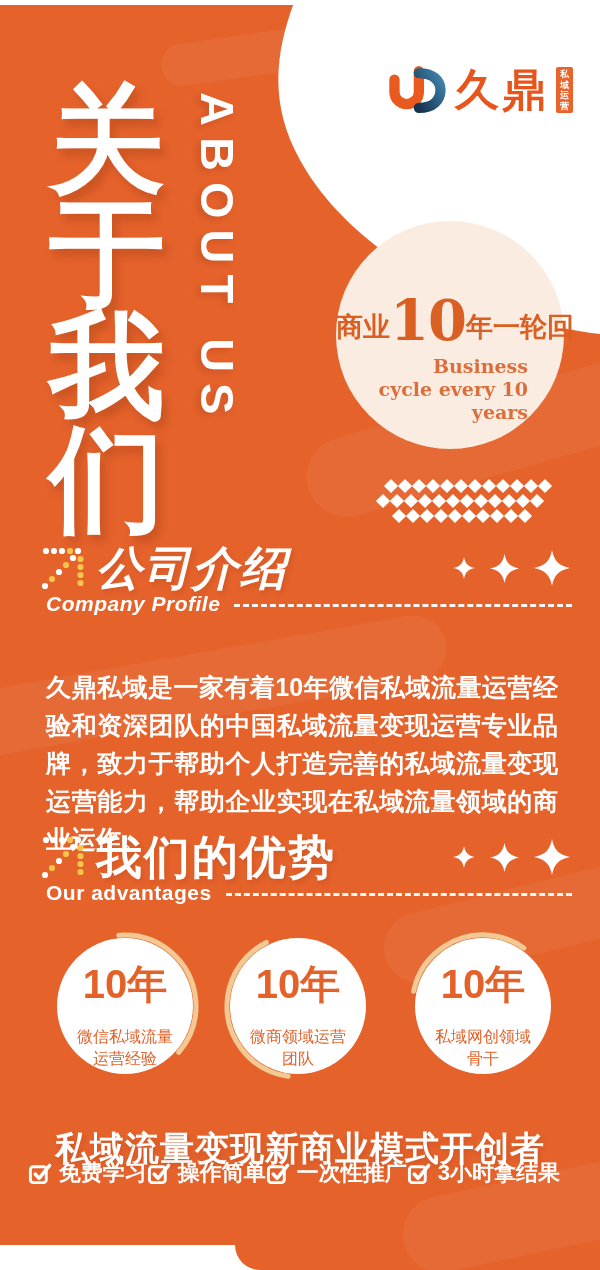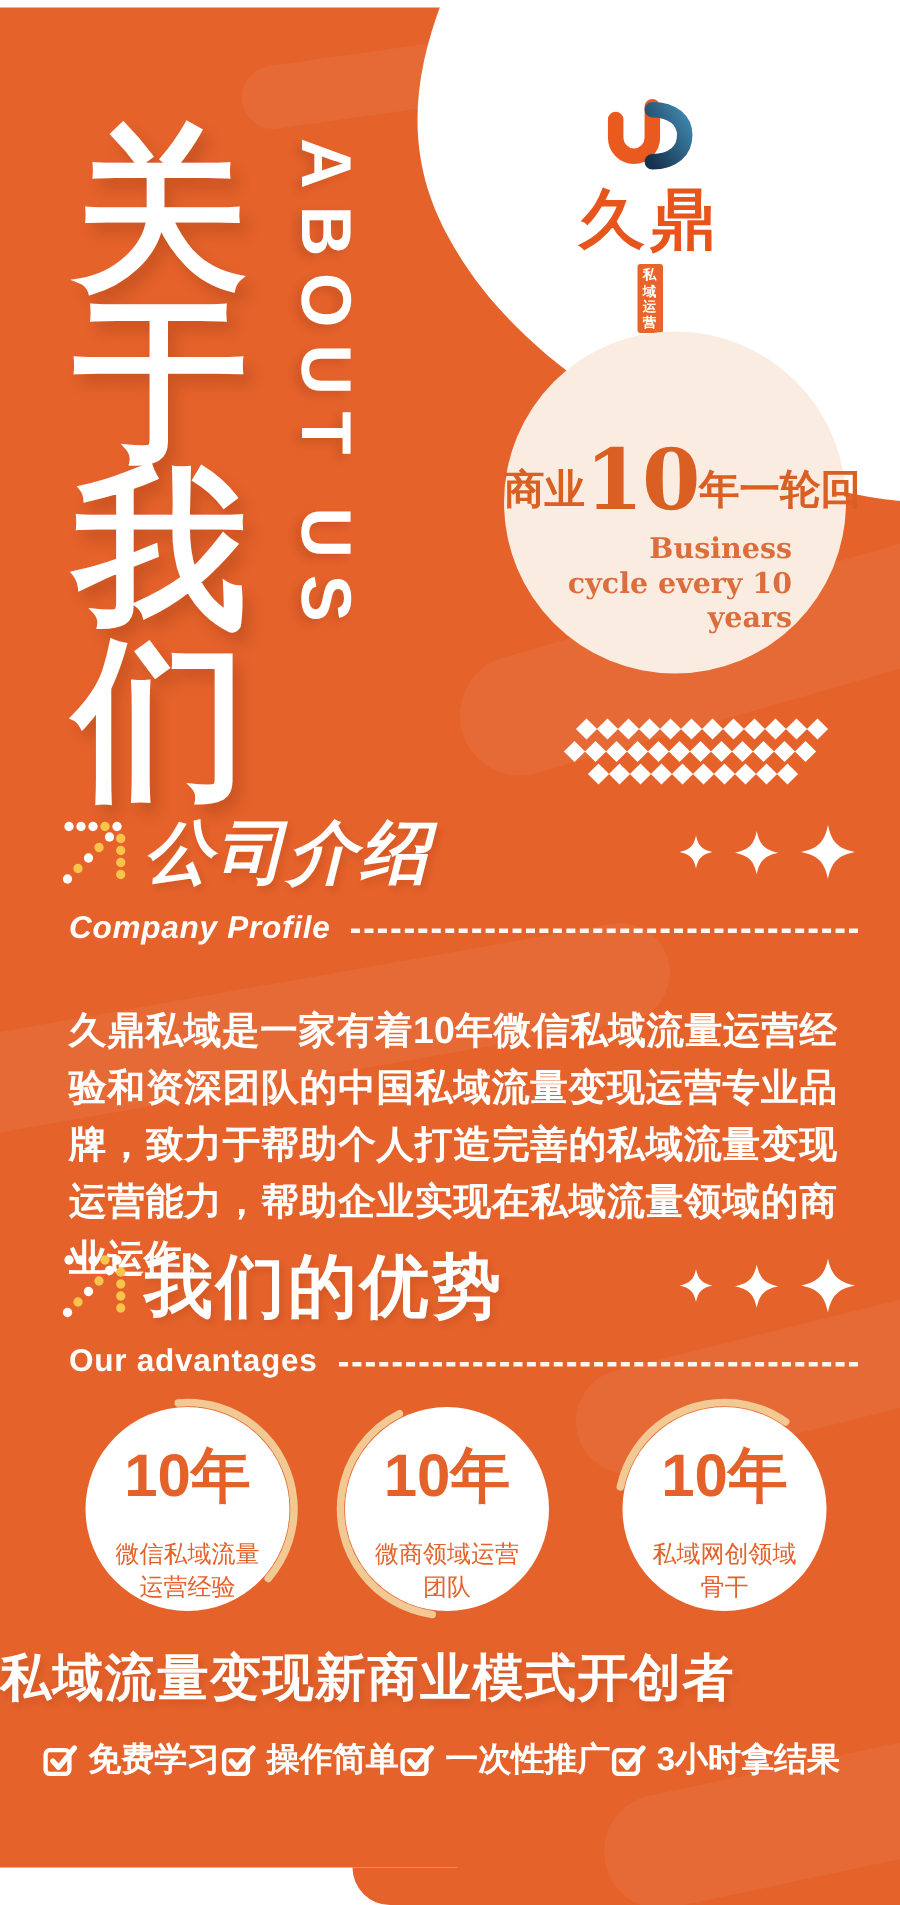--- a/index.html
+++ b/index.html
@@ -18,21 +18,21 @@
   .blob{position:absolute;top:0;left:0;}
   
   .peach-circle{position:absolute;left:336px;top:221px;width:228px;height:228px;border-radius:50%;
                 background:#FAECE0;}
   .pc-zh{margin-top:66px;text-align:center;font-family:"DejaVu Serif","Liberation Serif",serif;
          font-weight:bold;color:#D95F23;font-size:27px;white-space:nowrap;}
   .pc-num{font-size:56px;vertical-align:-4px;letter-spacing:-1px;}
   .pc-en{font-family:"DejaVu Serif","Liberation Serif",serif;font-weight:bold;color:#DB6E3C;
          font-size:19px;line-height:1.2;text-align:right;padding-right:36px;margin-top:2px;}
   
-  .logo{position:absolute;left:386px;top:62px;display:flex;align-items:center;gap:7px;flex-direction:column;}
+  .logo{position:absolute;left:386px;top:62px;display:flex;align-items:center;gap:7px;}
   .logo-name{font-size:44px;font-weight:900;color:#E8551C;letter-spacing:3px;line-height:1;}
   .logo-badge{width:13px;background:#E8642A;color:#fff;font-size:9px;line-height:10.5px;
               font-weight:700;word-break:break-all;padding:2px 2px;border-radius:2px;text-align:center;}
   
   .title-cn{position:absolute;left:40px;top:84px;width:134px;font-size:116px;line-height:113px;
             font-weight:900;color:#fff;word-break:break-all;text-align:center;
             text-shadow:5px 7px 9px rgba(110,35,0,0.22);}
   .title-en{position:absolute;left:194px;top:92px;writing-mode:vertical-rl;font-size:47px;
             font-weight:800;color:#fff;letter-spacing:11px;line-height:1;
             text-shadow:3px 4px 6px rgba(110,35,0,0.18);}
@@ -44,35 +44,35 @@
   .dia{width:10px;height:10px;background:#fff;transform:rotate(45deg);margin:2px;}
   
   .sec{position:absolute;left:40px;width:532px;}
   .sec-company{top:544px;font-style:italic;}
   .sec-adv{top:833px;}
   .sec-head{display:flex;align-items:center;}
   .arrow-icon{margin-right:10px;flex:none;}
   .sec-title{font-size:46px;font-weight:900;color:#fff;letter-spacing:2px;line-height:1.05;
              text-shadow:2px 3px 5px rgba(110,35,0,0.15);}
   .sparkles{margin-left:auto;display:flex;align-items:center;gap:15px;padding-right:2px;}
-  .sec-sub{display:flex;align-items:center;margin-top:15px;margin-left:6px;}
+  .sec-sub{display:flex;align-items:center;margin-top:0;margin-left:6px;}
   .sub-label{font-size:21px;font-weight:700;color:#fff;letter-spacing:0.5px;margin-right:14px;white-space:nowrap;}
   .dash-line{flex:1;border-top:3px dashed rgba(255,255,255,0.95);height:0;margin-top:3px;}
   
   .body-text{position:absolute;left:46px;top:668px;width:512px;font-size:25px;line-height:38px;
              font-weight:700;color:#fff;text-align:justify;}
   
   .adv-item{position:absolute;top:938px;width:136px;height:136px;border-radius:50%;background:#fff;
             text-align:center;}
   .adv-1{left:57px;} .adv-2{left:230px;} .adv-3{left:415px;}
   .adv-ring{position:absolute;left:-7px;top:-7px;}
   .adv-value{margin-top:26px;font-size:40px;font-weight:900;color:#E4622A;line-height:1;position:relative;}
   .adv-label{font-size:16px;font-weight:400;color:#E4622A;line-height:22px;margin-top:22px;position:relative;}
   
-  .tagline{position:absolute;left:0;top:1096px;width:600px;text-align:left;font-size:34px;
+  .tagline{position:absolute;left:0;top:1126px;width:600px;text-align:center;font-size:34px;
            font-weight:900;color:#fff;letter-spacing:1px;text-shadow:2px 3px 5px rgba(110,35,0,0.15);}
   .features{position:absolute;left:42px;top:1158px;width:518px;display:flex;justify-content:flex-end;}
   .feature{display:flex;align-items:center;gap:6px;color:#fff;font-weight:800;font-size:22px;white-space:nowrap;}
 </style>
 </head>
 <body>
 
 <div id="poster">
 
   <div class="streak s1"></div>

